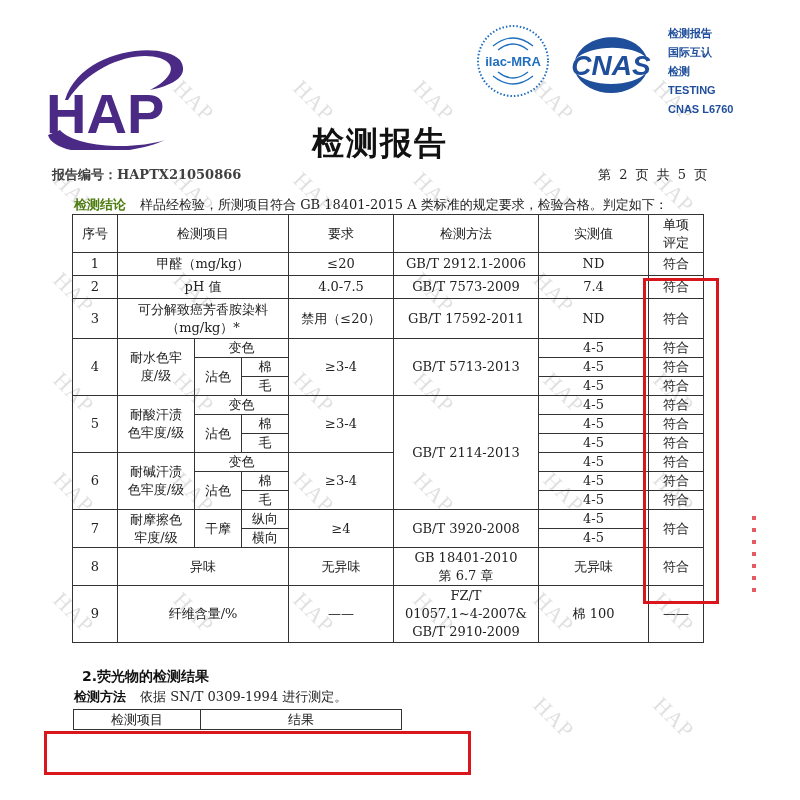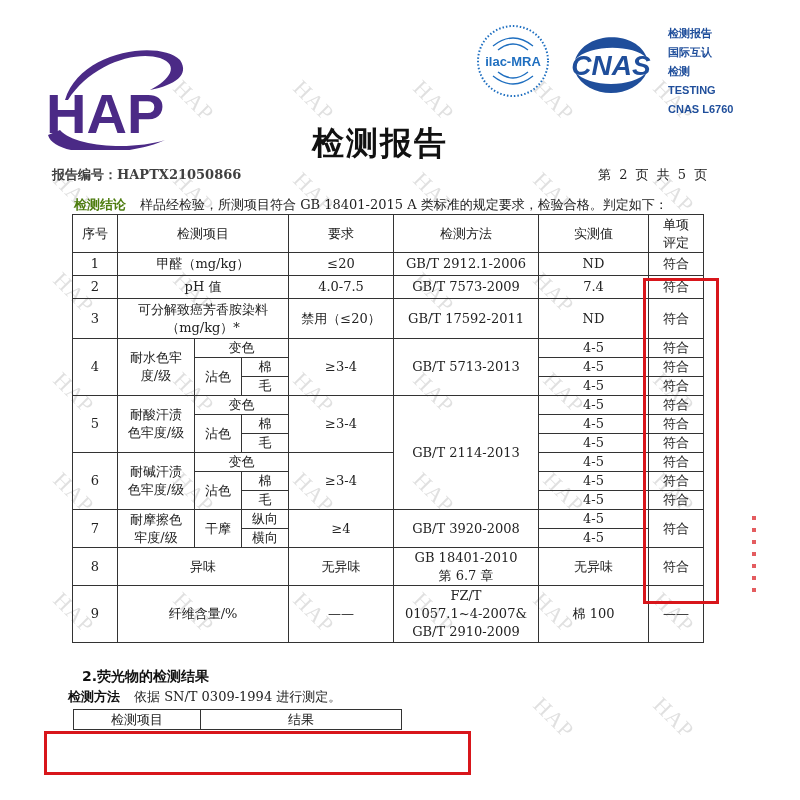--- a/index.html
+++ b/index.html
@@ -14,21 +14,21 @@
   .conclusion { left:74px; top:196px; font-size:13px; color:#222; }
   .conclusion b { font-family:"DejaVu Sans", sans-serif; font-weight:bold; margin-right:14px; color:#4d7c0f; }
   .cert-text { left:668px; top:24px; font-family:"Liberation Sans", sans-serif; font-weight:bold; font-size:11px; color:#1f4e9b; line-height:19px; }
 
   table.main { position:absolute; left:72px; top:214px; border-collapse:collapse; font-size:13px; }
   table.main td { border:1.3px solid #333; text-align:center; vertical-align:middle; padding:0; line-height:18px; }
   table.main tr.sub td { height:18px; }
   .c-no{width:44px}.c-item{width:170px}.c-req{width:104px}.c-meth{width:144px}.c-val{width:109px}.c-res{width:54px}
 
   .sec2-title { left:82px; top:668px; font-size:14px; font-weight:bold; font-family:"DejaVu Sans", sans-serif; color:#111; }
-  .sec2-method { left:68px; top:688px; font-size:13px; color:#222; }
+  .sec2-method { left:74px; top:688px; font-size:13px; color:#222; }
   .sec2-method b { font-family:"DejaVu Sans", sans-serif; font-weight:bold; color:#111; margin-right:14px; }
   table.fl { position:absolute; left:73px; top:709px; border-collapse:collapse; font-size:13px; }
   table.fl td { border:1.3px solid #333; text-align:center; height:19px; padding:0; }
 
   .redbox { position:absolute; border:3px solid #d8161b; }
   .stamp { position:absolute; left:752px; top:516px; width:4px; height:80px;
            background:repeating-linear-gradient(to bottom,#d8161b 0 4px,transparent 4px 12px); opacity:0.7; }
 </style>
 </head>
 <body>

